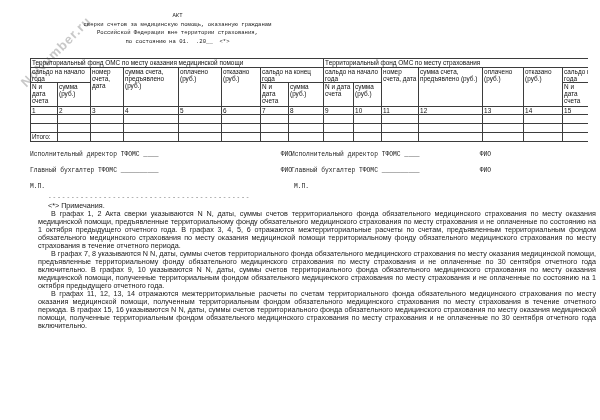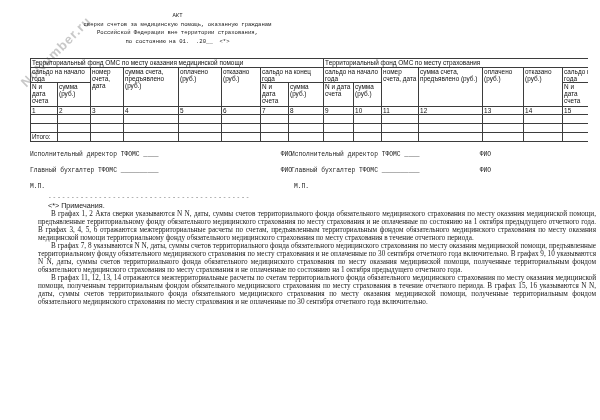--- a/index.html
+++ b/index.html
@@ -40,21 +40,21 @@
   .stamp{position:absolute;font:6.3px "Liberation Mono",monospace;color:#222;}
   .stamp-l{left:30px;top:183px;}
   .stamp-r{left:294px;top:183px;}
 
   
   .notes{position:absolute;left:30px;top:194px;width:558px;
     font:7.2px "Liberation Sans",sans-serif;line-height:8px;color:#1a1a1a;margin-left:8px;}
   .sep{font:6px "Liberation Mono",monospace;color:#555;margin-left:10px;
     letter-spacing:1px;white-space:nowrap;overflow:hidden;height:8px;}
   .note-head{margin-left:10px;height:8px;}
-  .notes p{margin:0;text-align:justify;text-indent:13px;font-family:Liberation Serif, serif;}
+  .notes p{margin:0;text-align:justify;text-indent:13px;}
 </style>
 </head>
 <body>
 
 <div class="page">
 
   <div class="watermark">NoNumber.ru</div>
 
   <div class="title">
     <div>АКТ</div>

